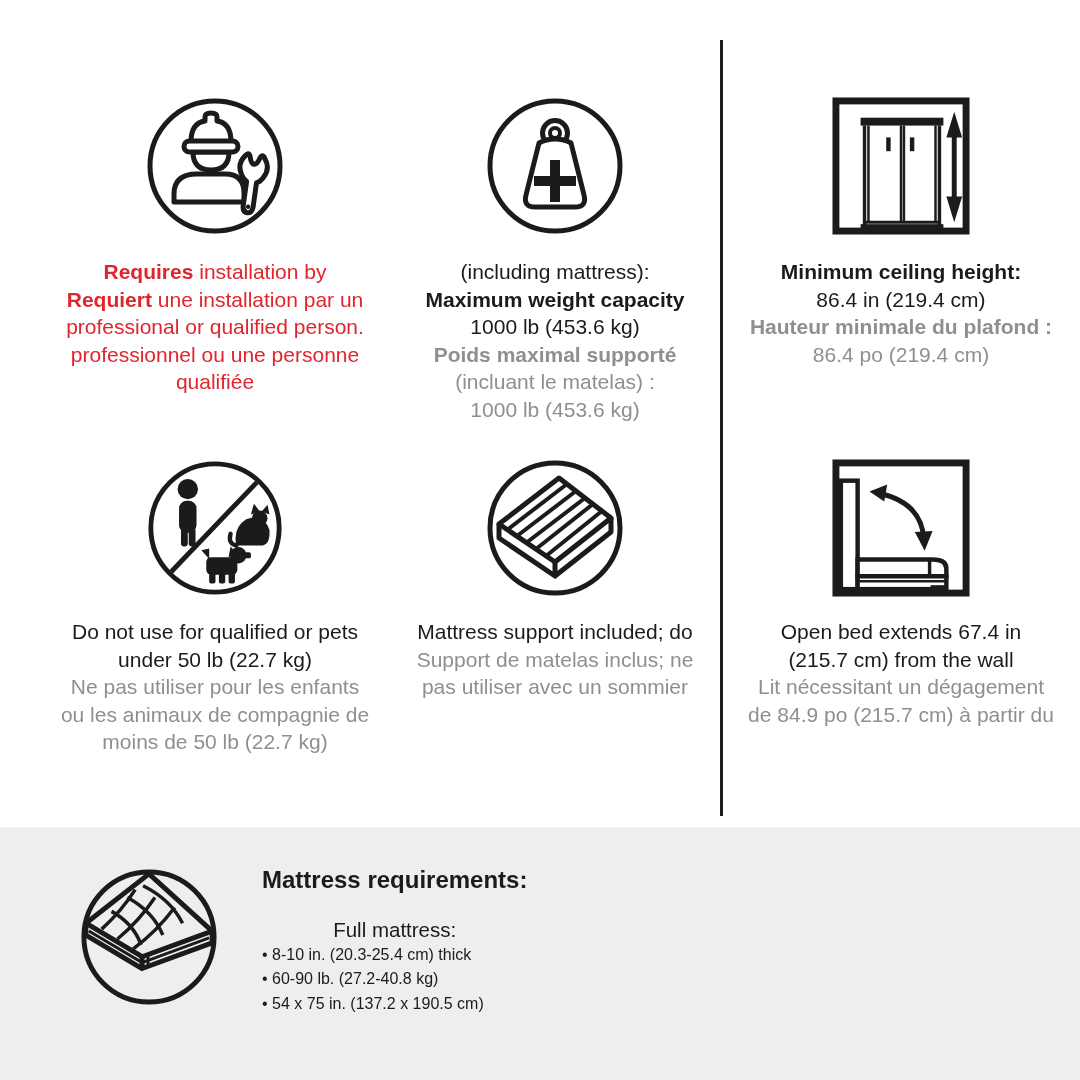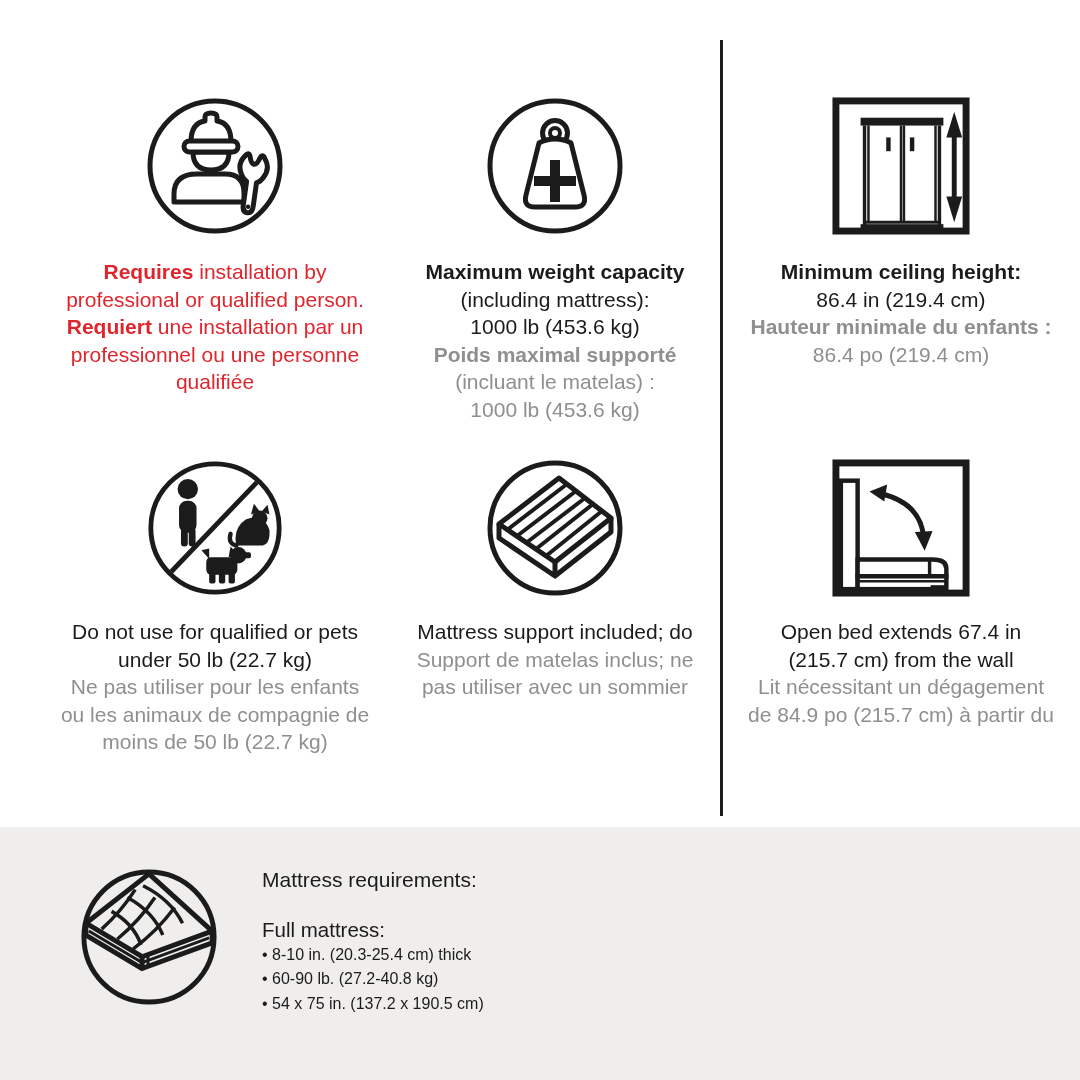--- a/index.html
+++ b/index.html
@@ -24,22 +24,22 @@
   .line{white-space:nowrap;font-size:21px;line-height:27.5px;color:var(--ink);}
   .line.gray{color:var(--gray);}
   .line.red{color:var(--red);}
   .bold{font-weight:700;}
   
   .panel{position:absolute;left:0;top:827px;width:1080px;height:253px;background:var(--panel);}
   .panel .picon{position:absolute;left:78px;top:39px;height:142px;color:var(--ink);}
   .pcol{position:absolute;top:39px;text-align:left;}
   .pcol.en{left:262px;color:var(--ink);}
   .pcol.fr{left:622px;color:var(--gray);}
-  .phead{font-size:21px;font-weight:400;line-height:27px;white-space:nowrap;}
-  .psub{margin-top:25px;font-size:20.5px;line-height:24.5px;white-space:nowrap;}
+  .phead{font-size:24px;font-weight:700;line-height:27px;white-space:nowrap;}
+  .psub{margin-top:25px;font-size:20.5px;line-height:24.5px;white-space:nowrap;text-align:center;}
   .pli{font-size:16px;line-height:24.5px;white-space:nowrap;}
 </style>
 </head>
 <body>
 
 <div class="canvas" style="--ink: #1b1b1b; --gray: #8f8f8f; --red: #e0252d; --panel: #efeeec; --divider: #1b1b1b;">
 
   <div class="divider"></div>
 
   <section class="cell c1r1">
@@ -51,41 +51,41 @@
         <rect x="39" y="45" width="54" height="11" rx="5.5" fill="#fff"></rect>
         <path d="M29,106 L29,98 Q29,78 52,78 L80,78 Q99,78 99,97 L99,106 Z" fill="#fff" stroke-linejoin="round"></path>
         <g transform="rotate(8 106 90)">
           <path d="M95,80 Q89,70 96,61 Q99,56 101,61 Q103,68 106,68 Q109,68 111,61 Q113,56 116,61 Q123,70 117,80 Q114,85 111,86 L111,110 Q111,117 106,117 Q101,117 101,110 L101,86 Q98,85 95,80 Z" fill="#fff" stroke-linejoin="round"></path>
           <circle cx="106" cy="111" r="2.2" fill="currentColor" stroke="none"></circle>
         </g>
       </svg>
     </div>
     <div class="txt">
       <div class="line red"><span class="bold">Requires</span><span> installation by</span></div>
+      <div class="line red"><span class="bold">Requiert</span><span> une installation par un</span></div>
       <div class="line red">professional or qualified person.</div>
-      <div class="line red"><span class="bold">Requiert</span><span> une installation par un</span></div>
       <div class="line red">professionnel ou une personne</div>
       <div class="line red">qualifiée</div>
     </div>
   </section>
 
   <section class="cell c2r1">
     <div class="icon">
       <svg width="140" height="140" viewBox="0 0 140 140" fill="none" stroke="currentColor" stroke-width="5">
         <circle cx="70" cy="70" r="65"></circle>
         <circle cx="70" cy="37" r="12.5" fill="#fff"></circle>
         <circle cx="70" cy="37" r="5" stroke-width="4"></circle>
         <path d="M54,47 Q61,43 70,43 Q79,43 86,47 L99,99 Q102,111 90,111 L50,111 Q38,111 41,99 Z" fill="#fff" stroke-linejoin="round"></path>
         <rect x="65" y="64" width="10" height="42" fill="currentColor" stroke="none"></rect>
         <rect x="49" y="80" width="42" height="10" fill="currentColor" stroke="none"></rect>
       </svg>
     </div>
     <div class="txt">
+      <div class="line">(including mattress):</div>
       <div class="line bold">Maximum weight capacity</div>
-      <div class="line">(including mattress):</div>
       <div class="line">1000 lb (453.6 kg)</div>
       <div class="line gray bold">Poids maximal supporté</div>
       <div class="line gray">(incluant le matelas) :</div>
       <div class="line gray">1000 lb (453.6 kg)</div>
     </div>
   </section>
 
   <section class="cell c3r1">
     <div class="icon">
       <svg width="140" height="140" viewBox="0 0 142 142" fill="none" stroke="currentColor" stroke-width="4">
@@ -98,21 +98,21 @@
         <rect x="56" y="42" width="4.5" height="14" fill="currentColor" stroke="none"></rect>
         <rect x="80" y="42" width="4.5" height="14" fill="currentColor" stroke="none"></rect>
         <path d="M125,38 V106" stroke-width="5"></path>
         <polygon points="125,16 117,42 133,42" fill="currentColor" stroke="none"></polygon>
         <polygon points="125,128 117,102 133,102" fill="currentColor" stroke="none"></polygon>
       </svg>
     </div>
     <div class="txt">
       <div class="line bold">Minimum ceiling height:</div>
       <div class="line">86.4 in (219.4 cm)</div>
-      <div class="line gray bold">Hauteur minimale du enfants :</div>
+      <div class="line gray bold">Hauteur minimale du plafond :</div>
       <div class="line gray">86.4 po (219.4 cm)</div>
     </div>
   </section>
 
   <section class="cell c1r2 r2">
     <div class="icon">
       <svg width="140" height="140" viewBox="0 0 144 144" fill="none" stroke="currentColor" stroke-width="5">
         <circle cx="72" cy="72" r="66"></circle>
         <g fill="currentColor" stroke="none">
           <circle cx="44" cy="32" r="10.5"></circle>

